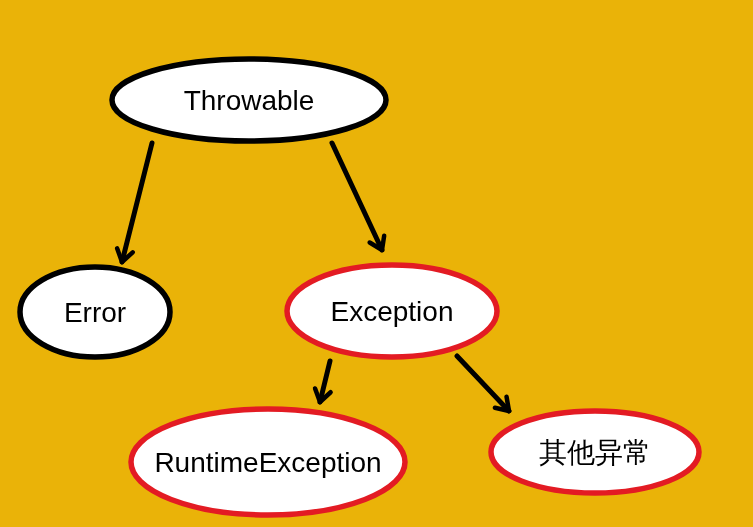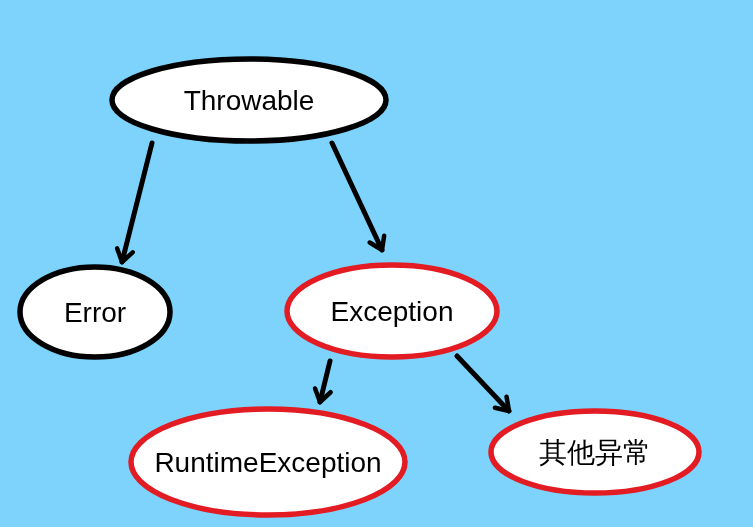--- a/index.html
+++ b/index.html
@@ -4,21 +4,21 @@
 <style>
   html, body {
     margin: 0;
     padding: 0;
     background: #ffffff;
   }
   .canvas {
     position: relative;
     width: 753px;
     height: 527px;
-    background: #7dd3fc;
+    background: #eab308;
     overflow: hidden;
     font-family: "Liberation Sans", "DejaVu Sans", sans-serif;
   }
   svg.diagram {
     display: block;
     width: 753px;
     height: 527px;
   }
   svg.diagram text {
     font-family: "Liberation Sans", "DejaVu Sans", sans-serif;

